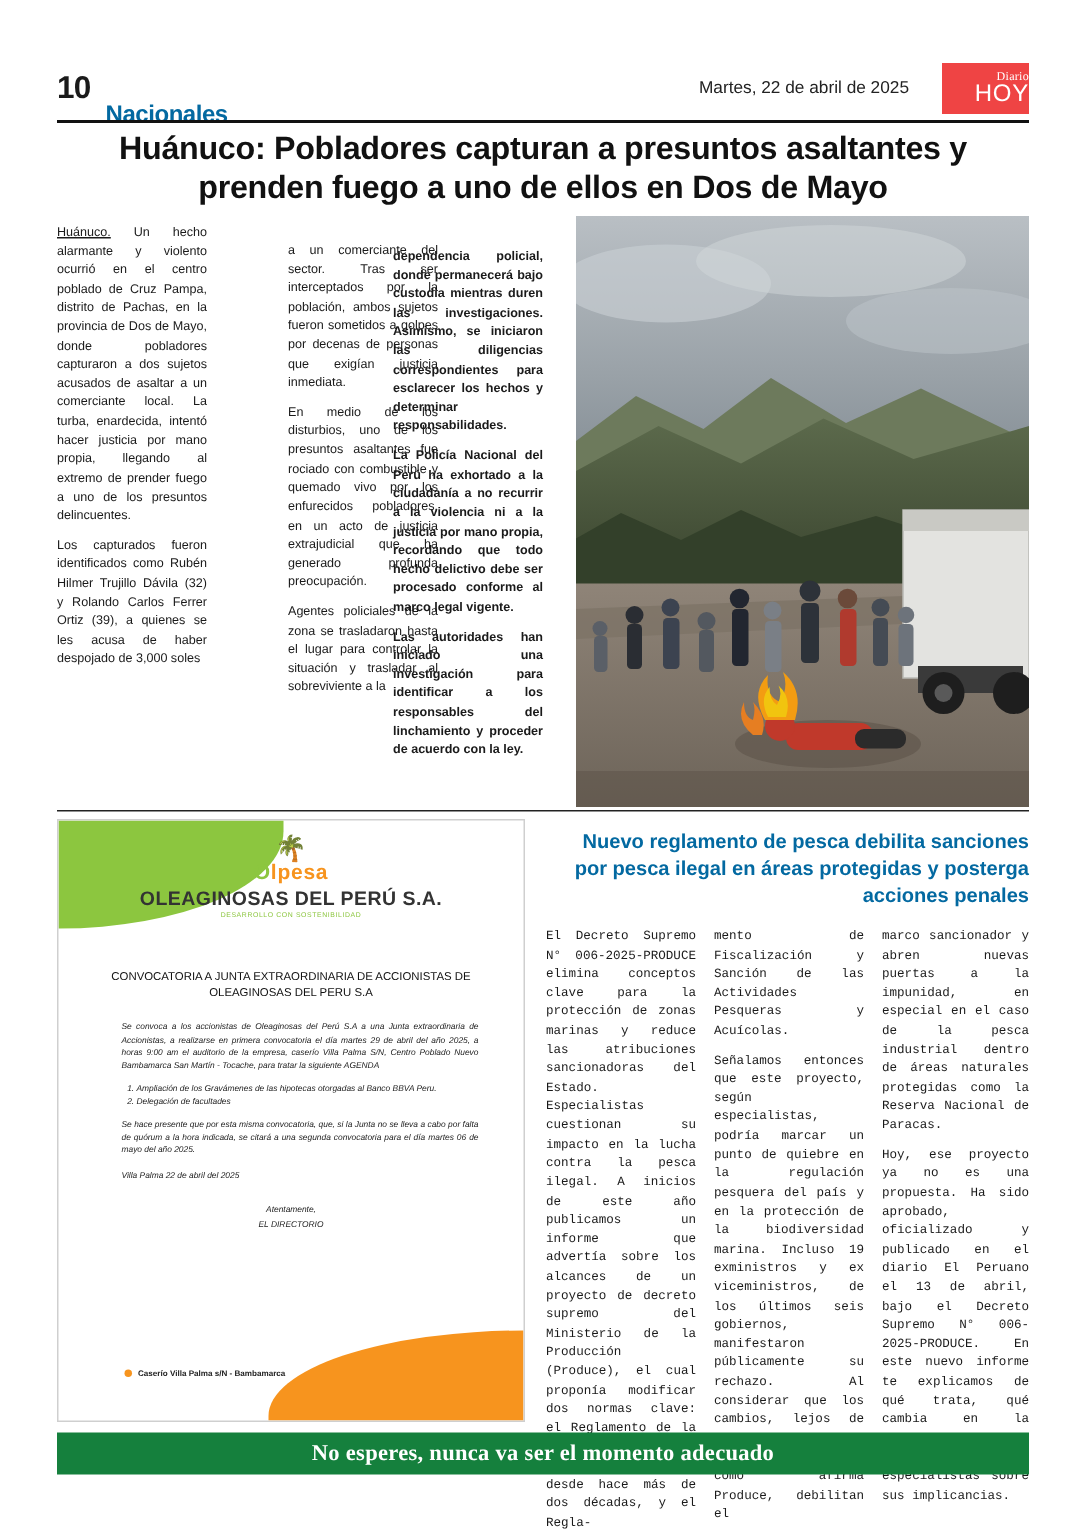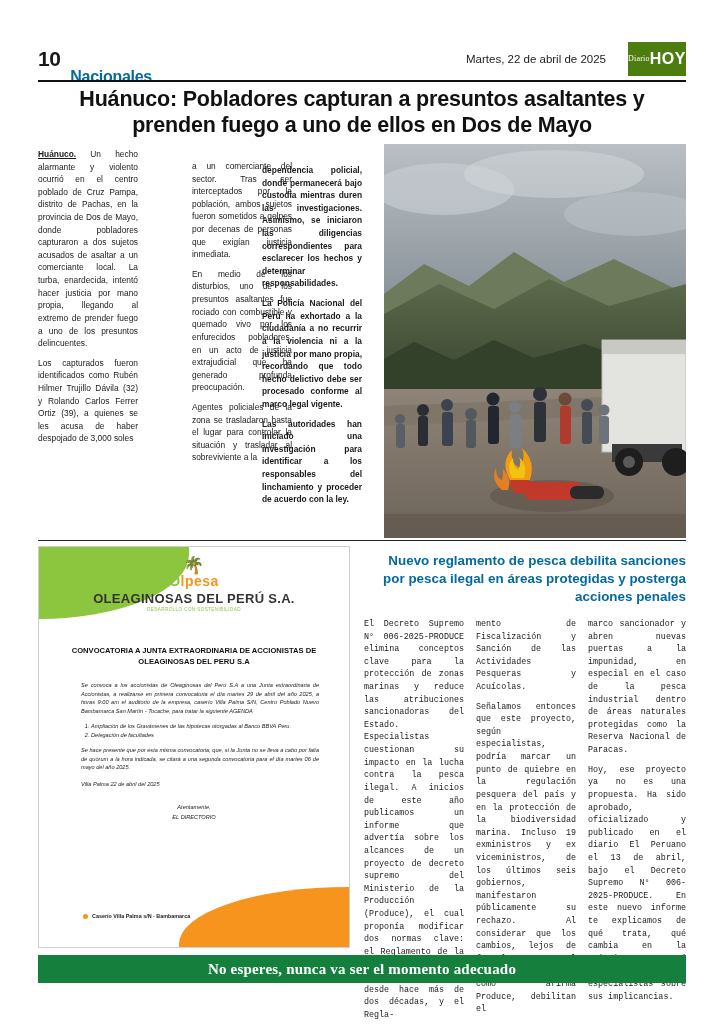--- a/index.html
+++ b/index.html
@@ -51,36 +51,36 @@
   .masthead-date {
     margin-left: auto;
     font-size: 11.5px;
     color: #222;
     margin-right: 22px;
     white-space: nowrap;
   }
   .logo-box {
     width: 58px;
     height: 34px;
-    background: #4d7c0f;
+    background: #ef4444;
     color: #fff;
     display: flex;
-    flex-direction: row;
-    align-items: center;
+    flex-direction: column;
+    align-items: flex-end;
     justify-content: center;
     line-height: 1;
   }
   .logo-box .logo-top {
     font-size: 8px;
     font-family: "Liberation Serif", serif;
     letter-spacing: 0.2px;
   }
   .logo-box .logo-bottom {
     font-size: 16px;
-    font-weight: bold;
+    font-weight: normal;
     letter-spacing: 0.5px;
   }
   .rule {
     position: absolute;
     left: 38px;
     width: 648px;
     height: 1.5px;
     background: #111;
   }
   .rule-top { top: 80px; }
@@ -103,21 +103,21 @@
   .col {
     position: absolute;
     font-size: 8.4px;
     line-height: 1.5;
     text-align: justify;
     color: #1a1a1a;
     hyphens: auto;
   }
   .col p { margin: 0 0 7px 0; }
   .lead-name {
-    font-weight: bold;
+    font-weight: normal;
     text-decoration: underline;
     margin-top: 20px;
   }
   .col1 { left: 38px;  top: 148px; width: 100px; }
   .col2 { left: 152px; top: 160px; width: 100px; margin-left: 40px; }
   .col3 { left: 262px; top: 164px; width: 100px; font-weight: bold; }
 
   
   .photo {
     position: absolute;
@@ -189,21 +189,21 @@
     color: #8cc63f;
     letter-spacing: 0.4px;
     margin-top: 1px;
   }
   .ad-title {
     position: absolute;
     left: 26px; right: 26px;
     top: 98px;
     text-align: center;
     font-size: 7.6px;
-    font-weight: bold;
+    font-weight: normal;
     line-height: 1.5;
     color: #111;
   }
   .ad-body {
     position: absolute;
     left: 42px; right: 30px;
     top: 134px;
     font-size: 5.6px;
     line-height: 1.55;
     color: #222;

